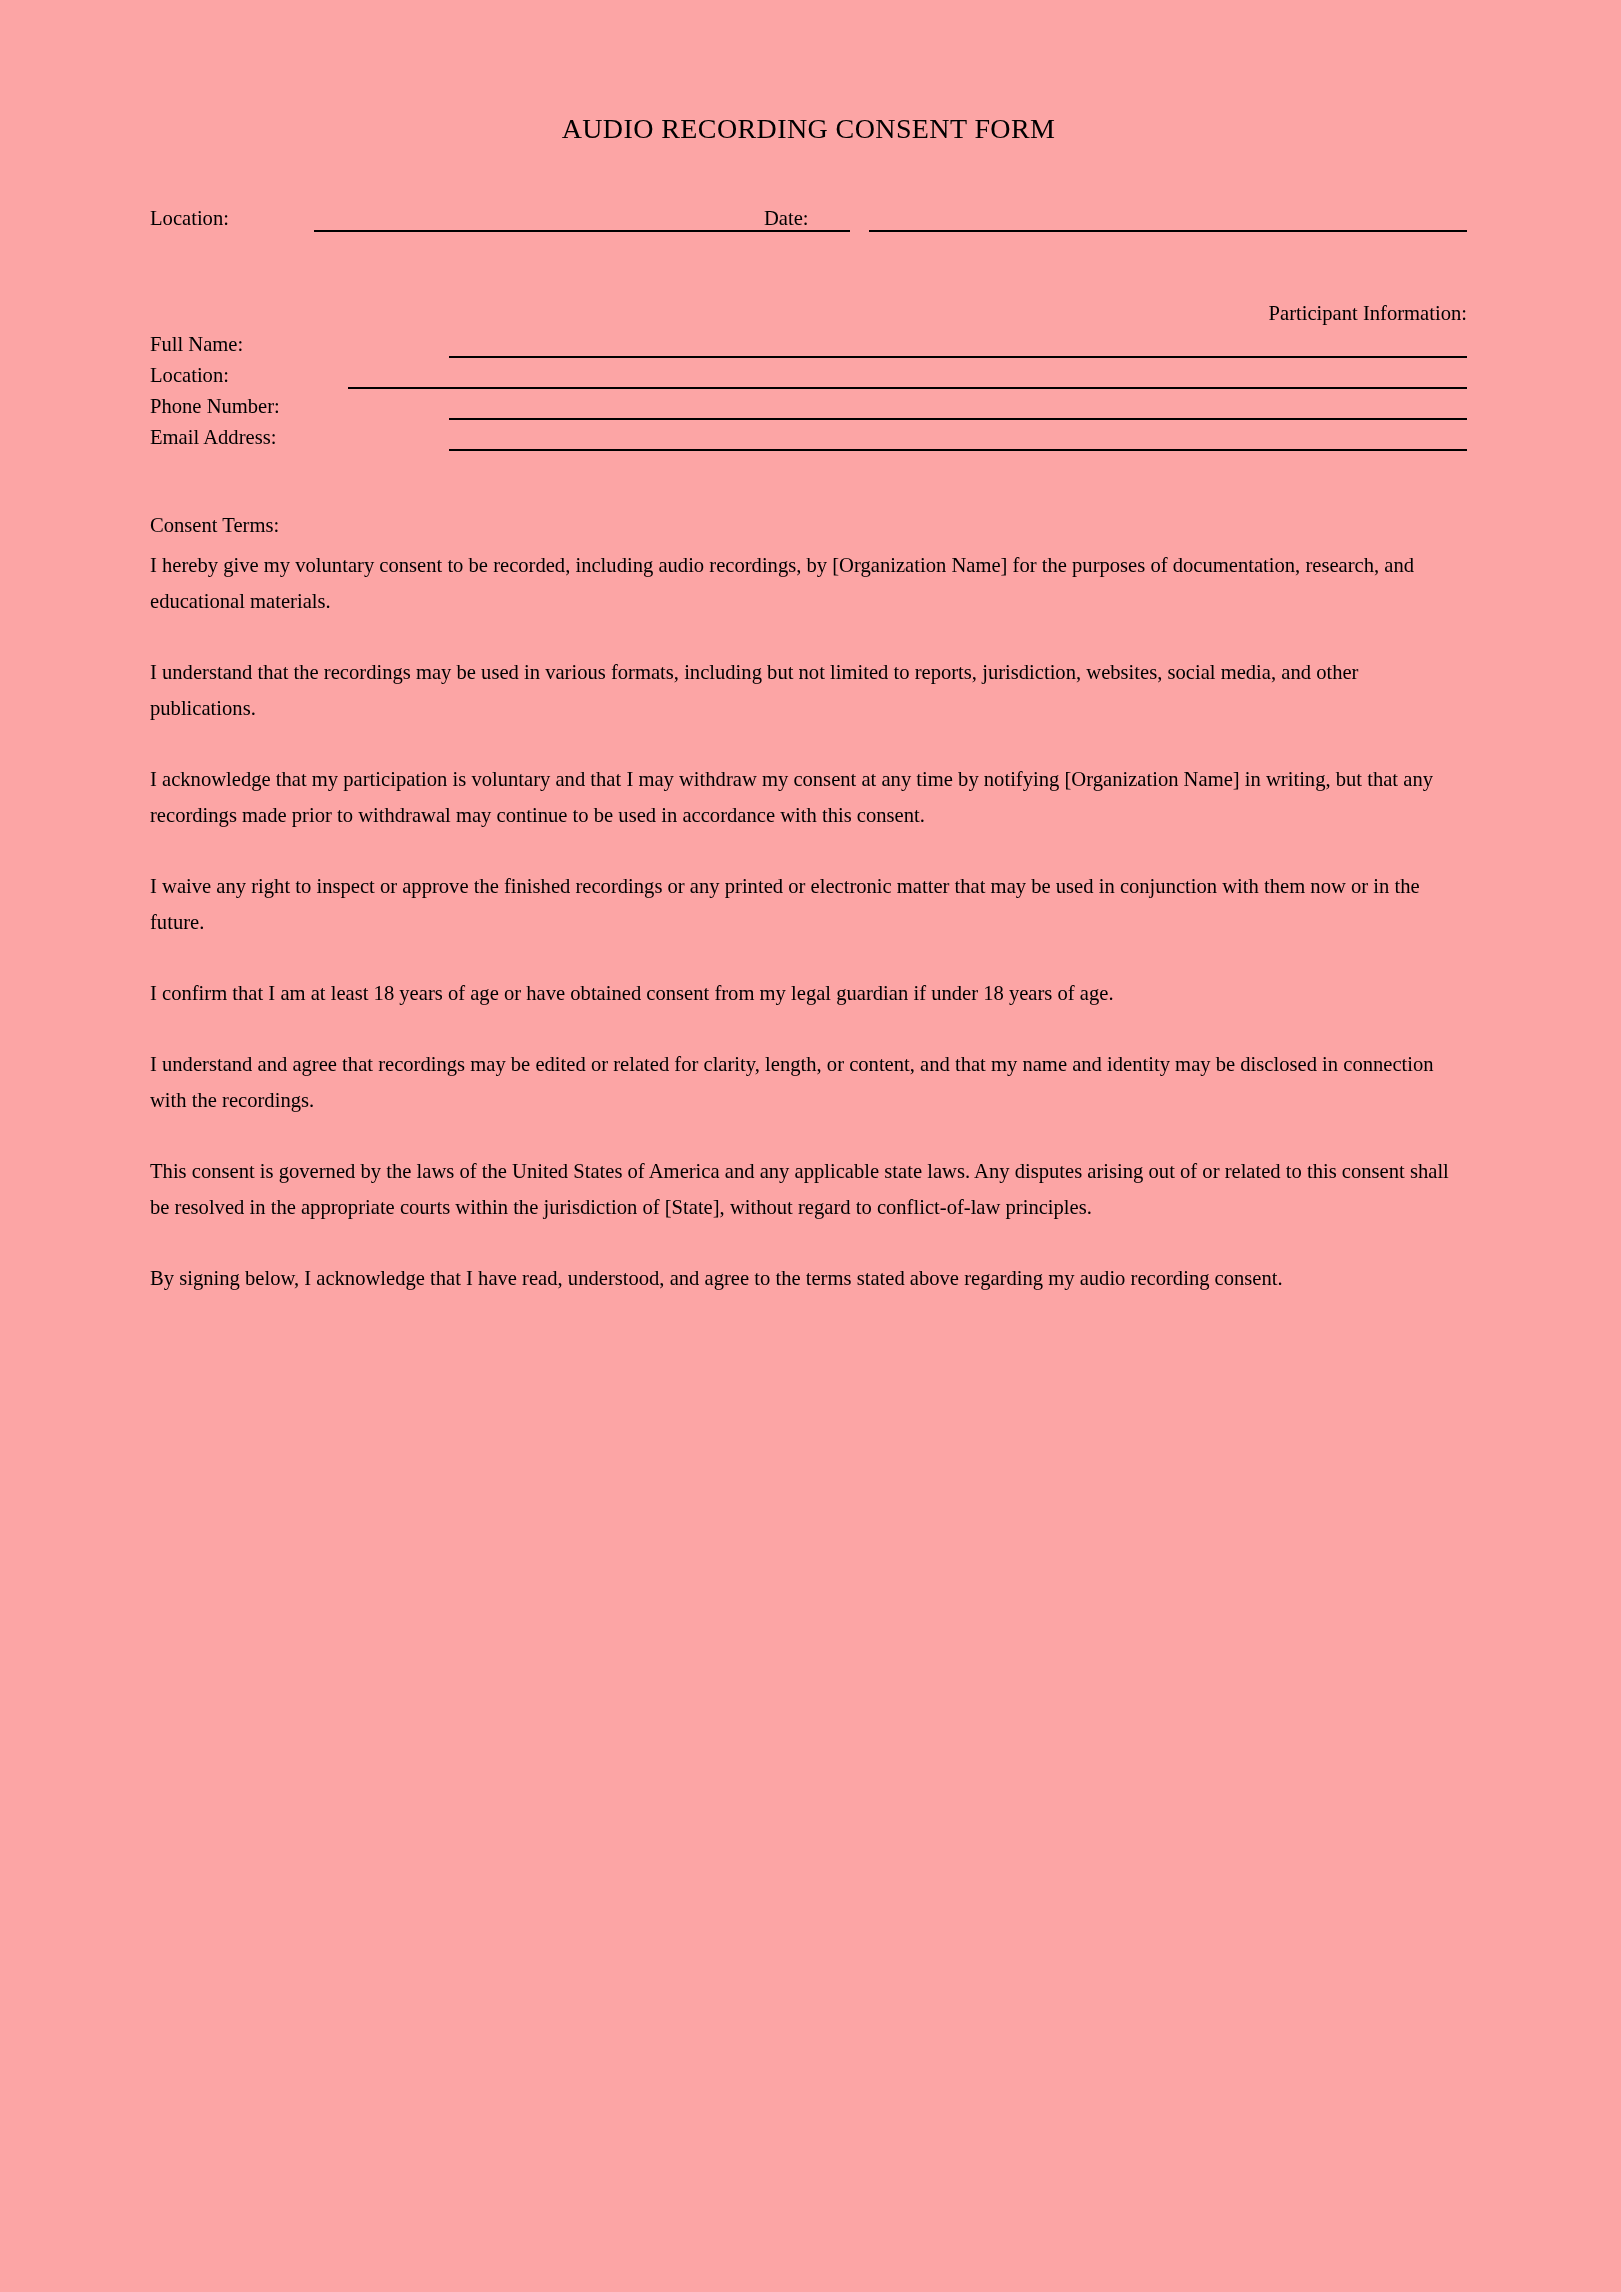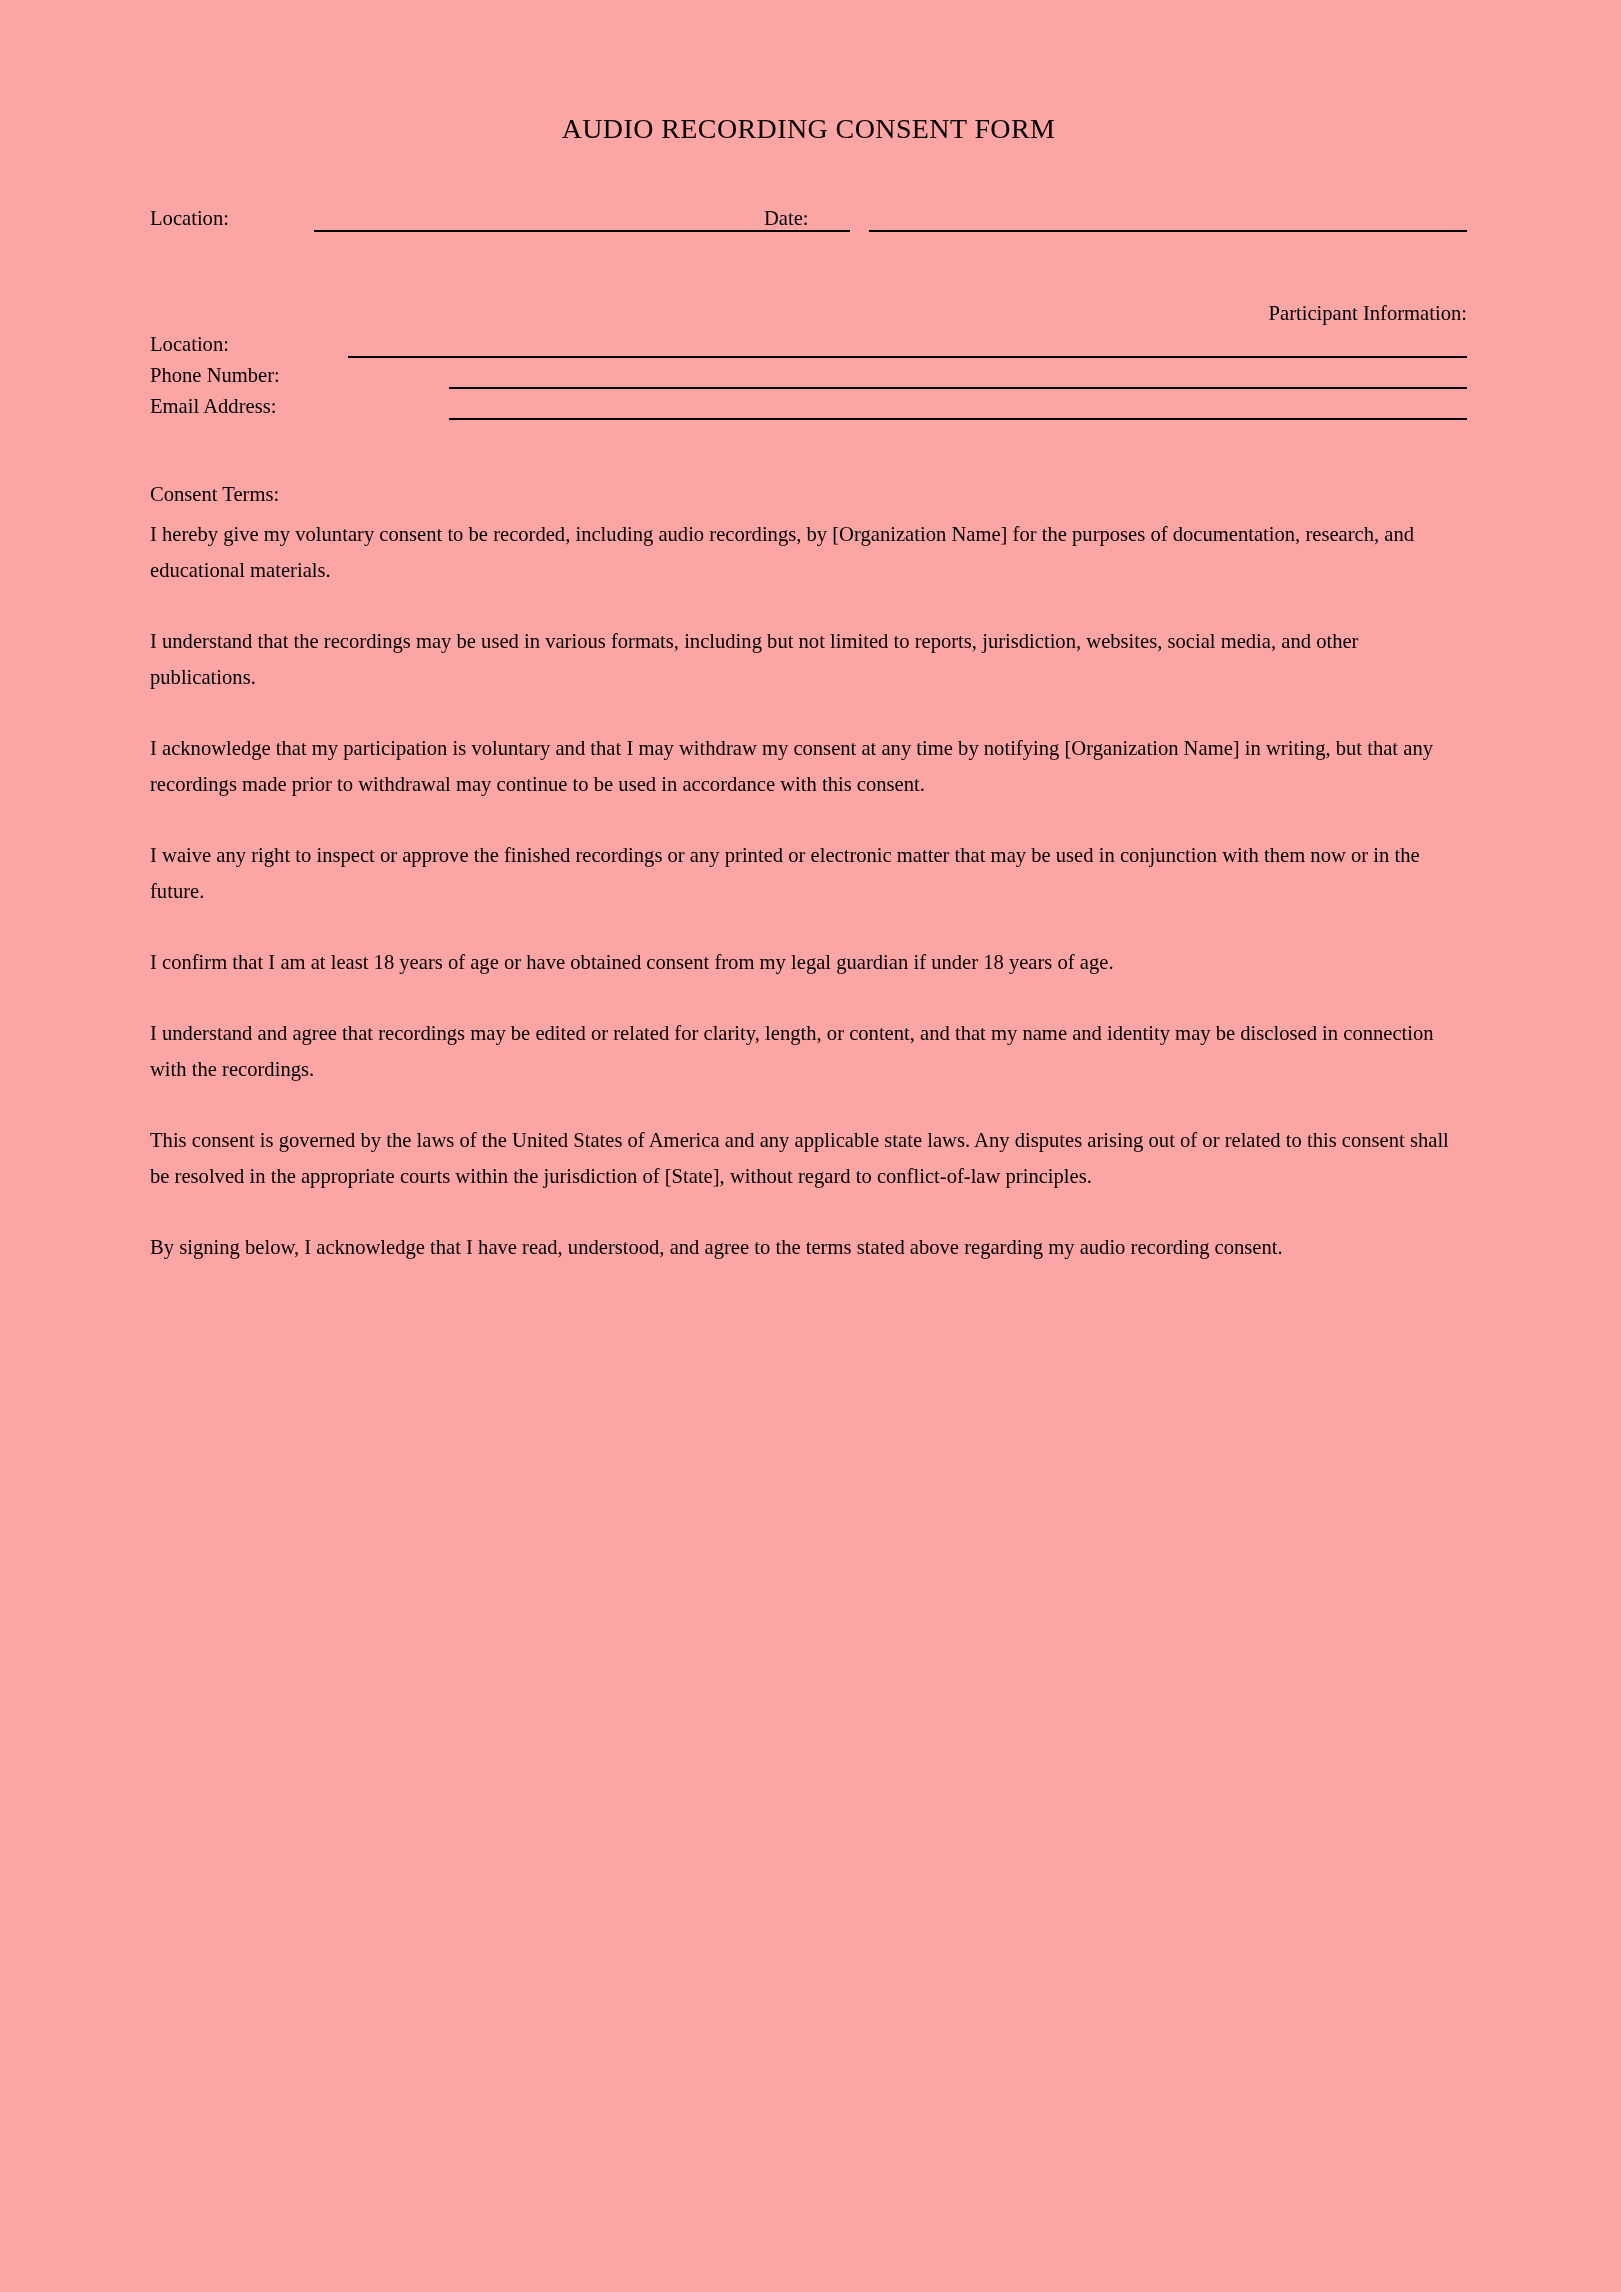--- a/index.html
+++ b/index.html
@@ -129,20 +129,24 @@
     <div class="loc-date-row">
       <span class="lbl lbl-location">Location:</span>
       <span class="rule rule-location"></span>
       <span class="lbl lbl-date">Date:</span>
       <span class="rule rule-date"></span>
     </div>
 
     <div class="participant-block">
       <h2 class="section-heading">Participant Information:</h2>
 
+      <div class="field-row">
+        <span class="field-label">Full Name:</span>
+        <span class="field-rule rule-start-305"></span>
+      </div>
 
       <div class="field-row">
         <span class="field-label">Location:</span>
         <span class="field-rule rule-start-202"></span>
       </div>
 
       <div class="field-row">
         <span class="field-label">Phone Number:</span>
         <span class="field-rule rule-start-305"></span>
       </div>

